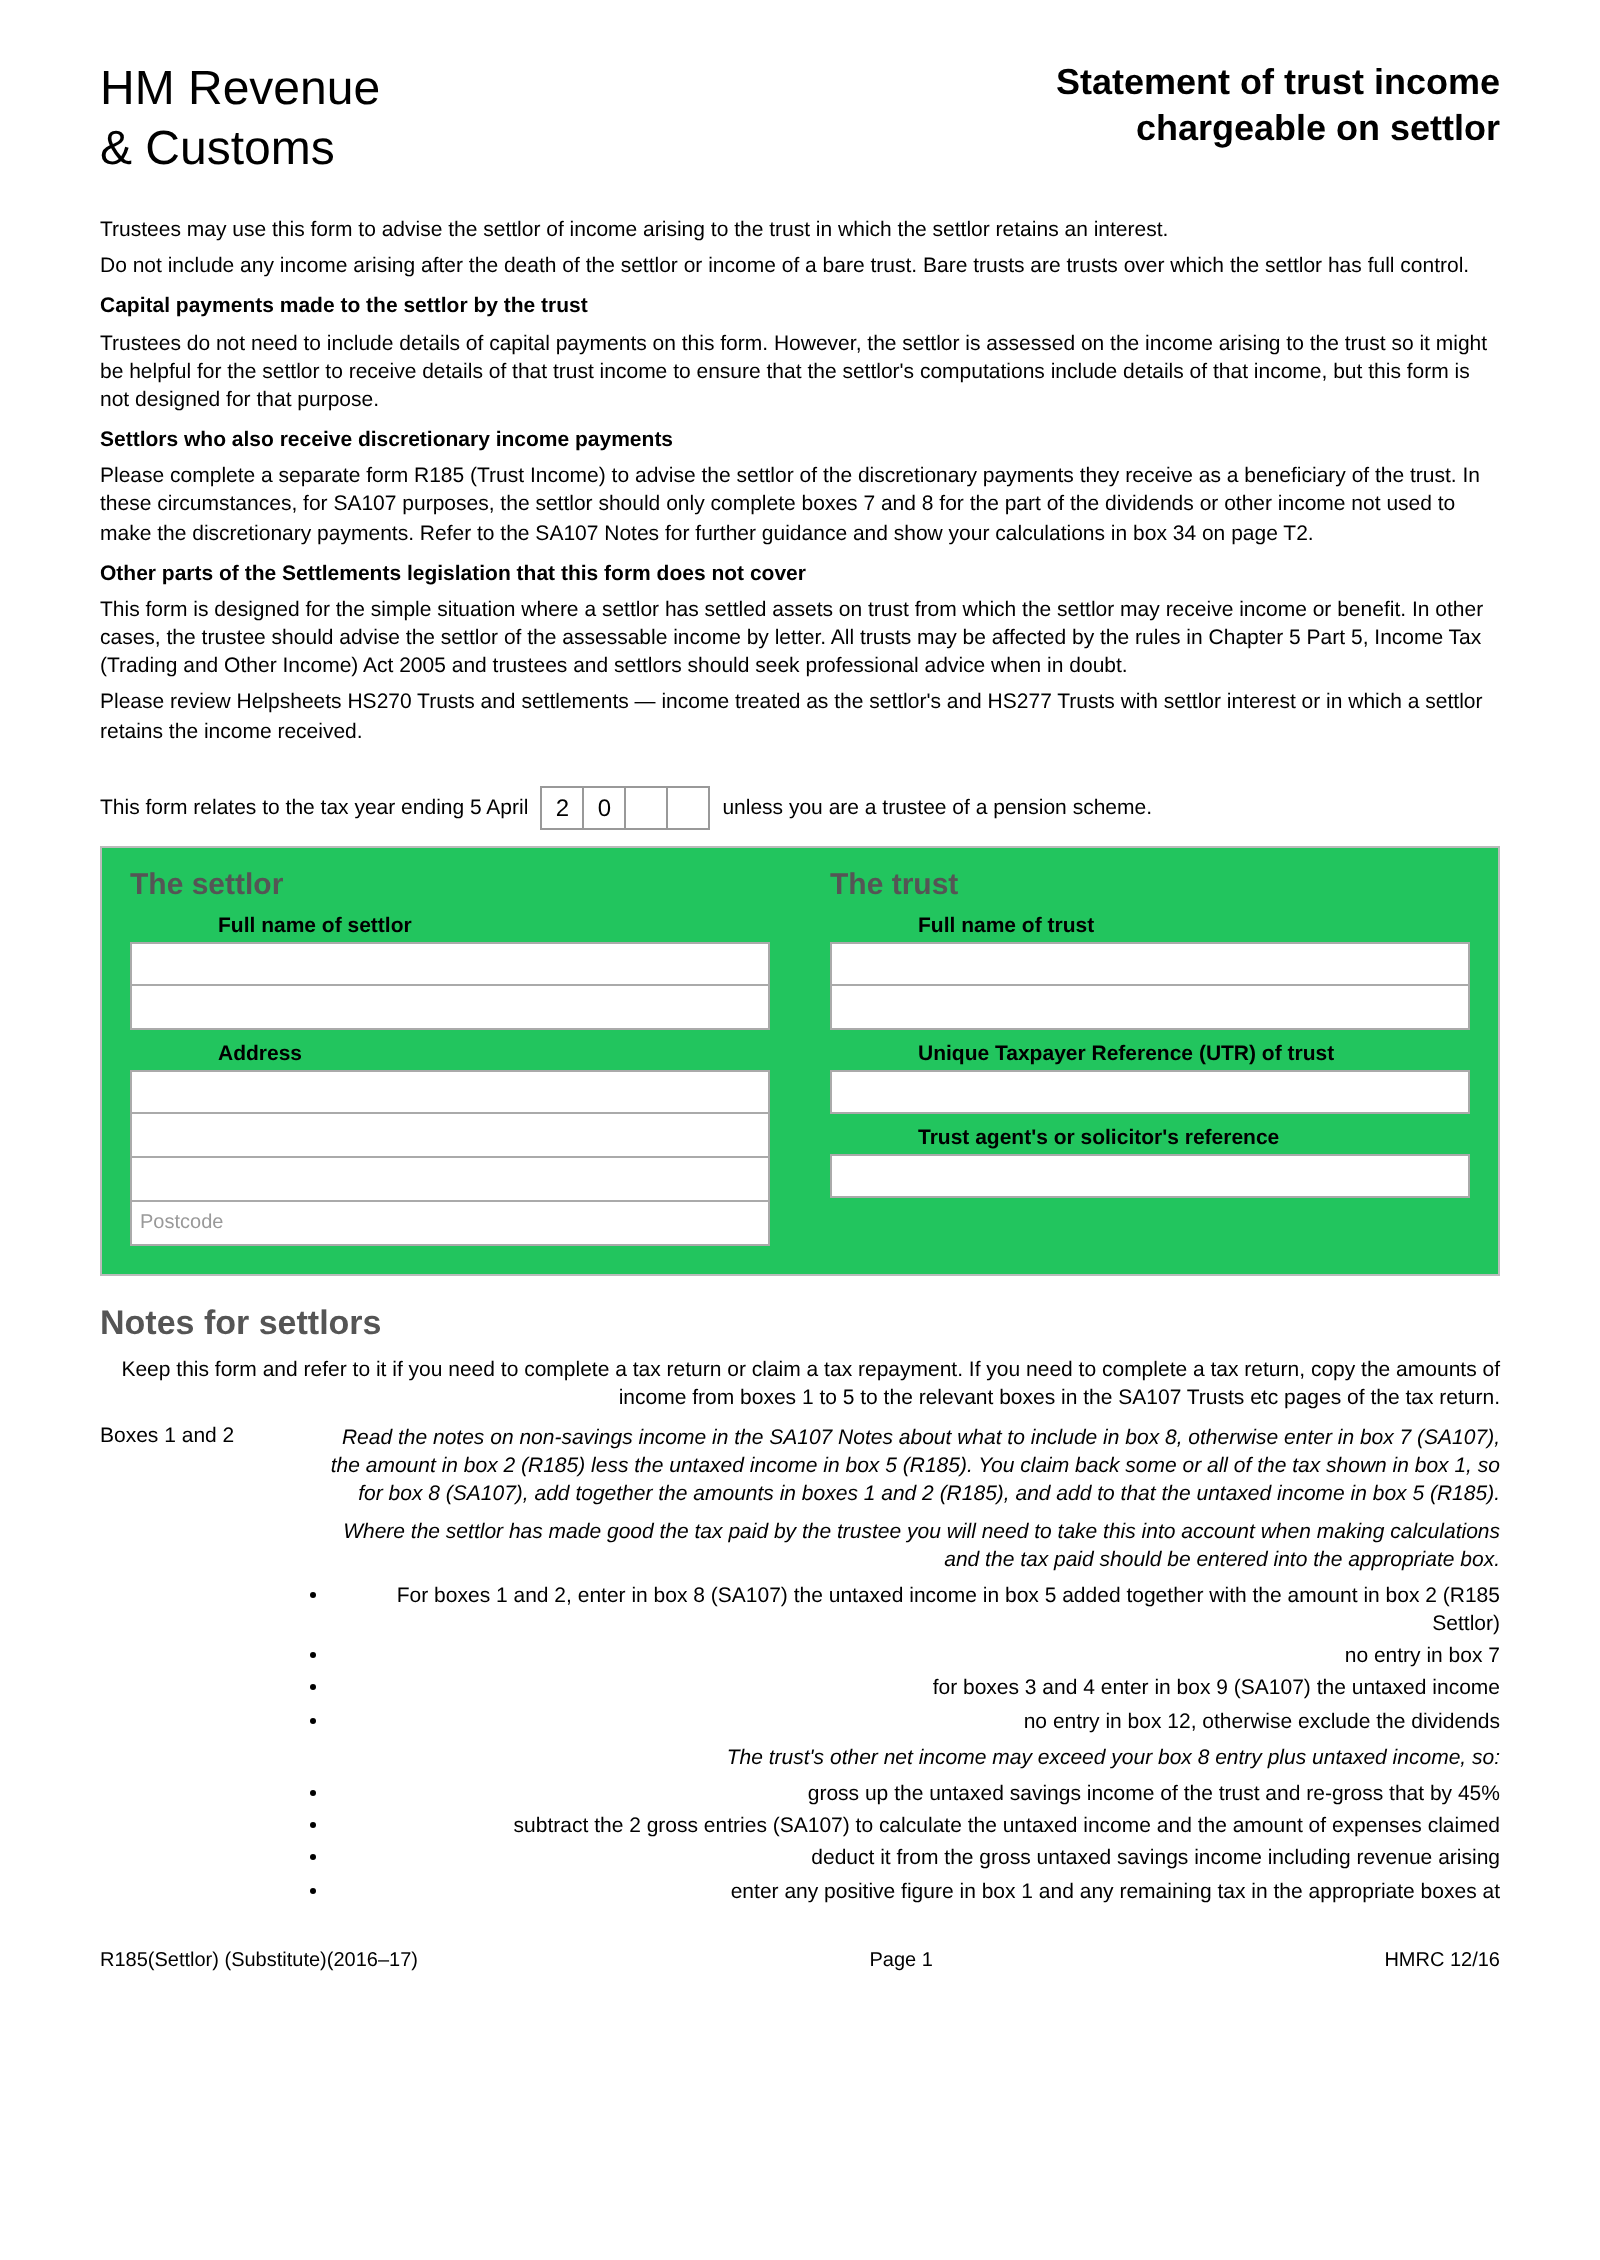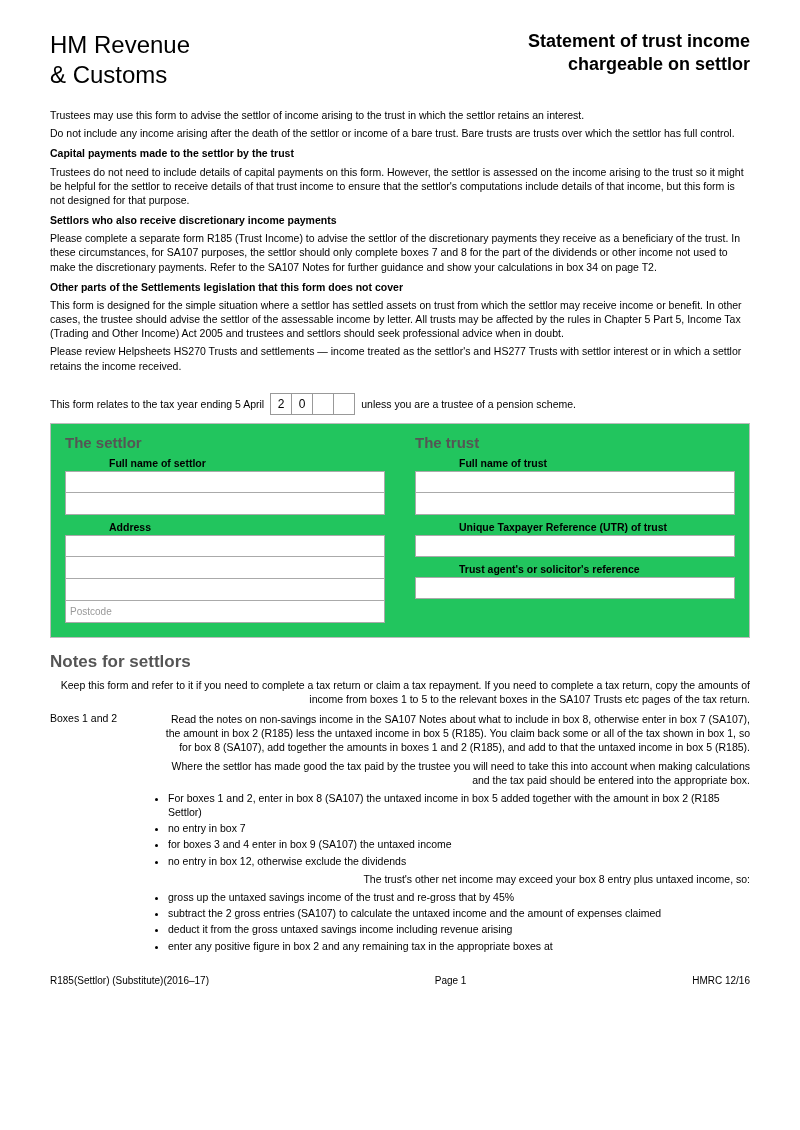--- a/index.html
+++ b/index.html
@@ -92,22 +92,22 @@
   .notes-heading {
     font-size: 17px;
     font-weight: bold;
     color: #555;
     margin: 14px 0 6px 0;
   }
   .notes p { margin: 0 0 6px 0; line-height: 1.35; text-align: right; }
   .box-row { display: flex; margin-top: 4px; }
   .box-label { width: 100px; flex-shrink: 0; }
   .box-text { flex: 1; }
-  .box-text p { margin: 0 0 4px 4px; line-height: 1.35; }
-  .box-text ul { margin: 0 0 4px 0; padding-left: 18px; }
+  .box-text p { margin: 0 0 4px 4px; line-height: 1.35; font-style: italic; }
+  .box-text ul { margin: 0 0 4px 0; padding-left: 18px; text-align: right; }
   .box-text li { margin-bottom: 2px; line-height: 1.35; }
   .footer {
     display: flex;
     justify-content: space-between;
     font-size: 10px;
     margin-top: 18px;
   }
 </style>
 </head>
 <body>
@@ -184,21 +184,21 @@
         <li>For boxes 1 and 2, enter in box 8 (SA107) the untaxed income in box 5 added together with the amount in box 2 (R185 Settlor)</li>
         <li>no entry in box 7</li>
         <li>for boxes 3 and 4 enter in box 9 (SA107) the untaxed income</li>
         <li>no entry in box 12, otherwise exclude the dividends</li>
       </ul>
       <p>The trust's other net income may exceed your box 8 entry plus untaxed income, so:</p>
       <ul>
         <li>gross up the untaxed savings income of the trust and re-gross that by 45%</li>
         <li>subtract the 2 gross entries (SA107) to calculate the untaxed income and the amount of expenses claimed</li>
         <li>deduct it from the gross untaxed savings income including revenue arising</li>
-        <li>enter any positive figure in box 2 and any remaining tax in the appropriate boxes at</li>
+        <li>enter any positive figure in box 1 and any remaining tax in the appropriate boxes at</li>
       </ul>
     </div>
   </div>
 </div>
 
 <div class="footer">
   <span>R185(Settlor) (Substitute)(2016–17)</span>
   <span>Page 1</span>
   <span>HMRC 12/16</span>
 </div>

